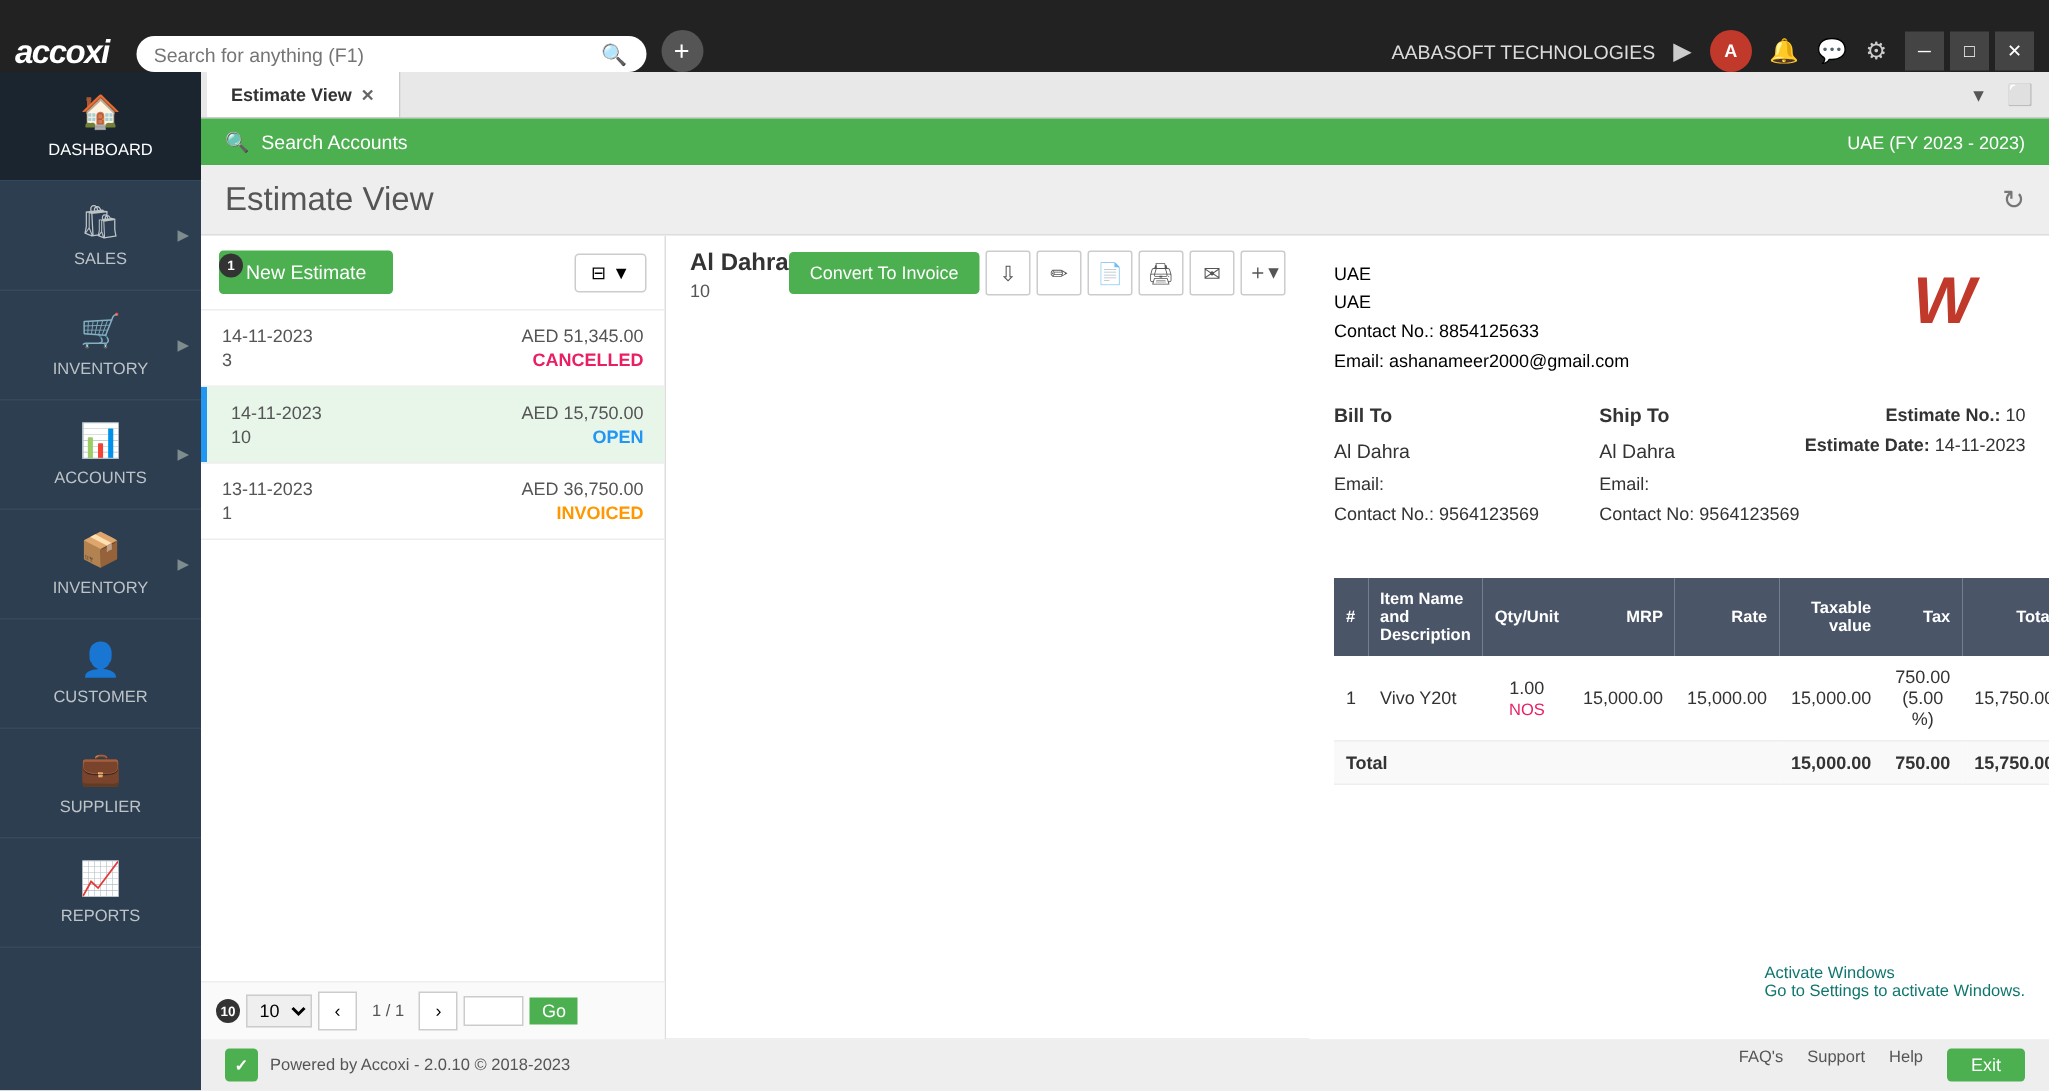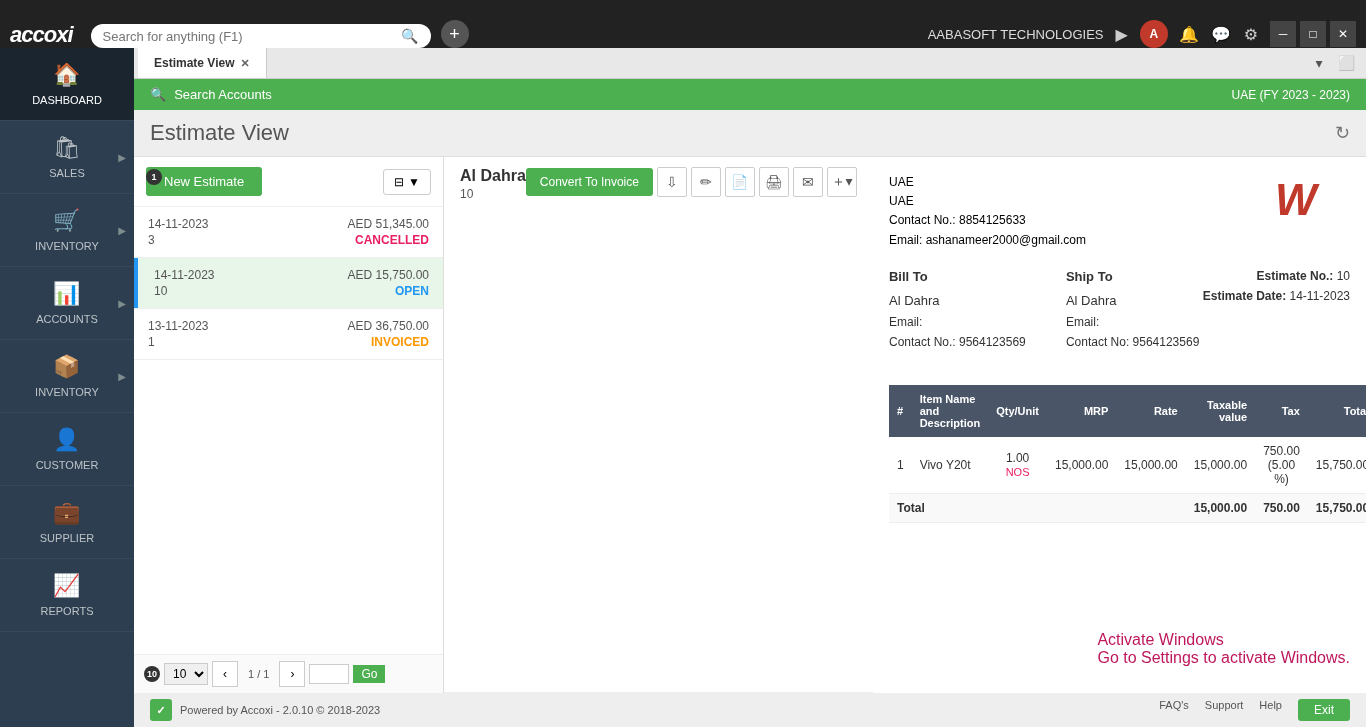--- a/index.html
+++ b/index.html
@@ -478,22 +478,22 @@
 
     
     ::-webkit-scrollbar { width: 6px; height: 6px; }
     ::-webkit-scrollbar-track { background: #f1f1f1; }
     ::-webkit-scrollbar-thumb { background: #bbb; border-radius: 3px; }
 
     .activate-windows {
       position: absolute;
       bottom: 60px;
       right: 16px;
-      font-size: 16px;
-      color: #be185d;
+      font-size: 11px;
+      color: #0f766e;
     }
   </style>
 </head>
 <body>
 
 <div class="topbar">
   <span class="logo">accoxi</span>
   <div class="search-bar">
     <input type="text" placeholder="Search for anything (F1)" style="">
     <button class="search-icon-btn">🔍</button>

